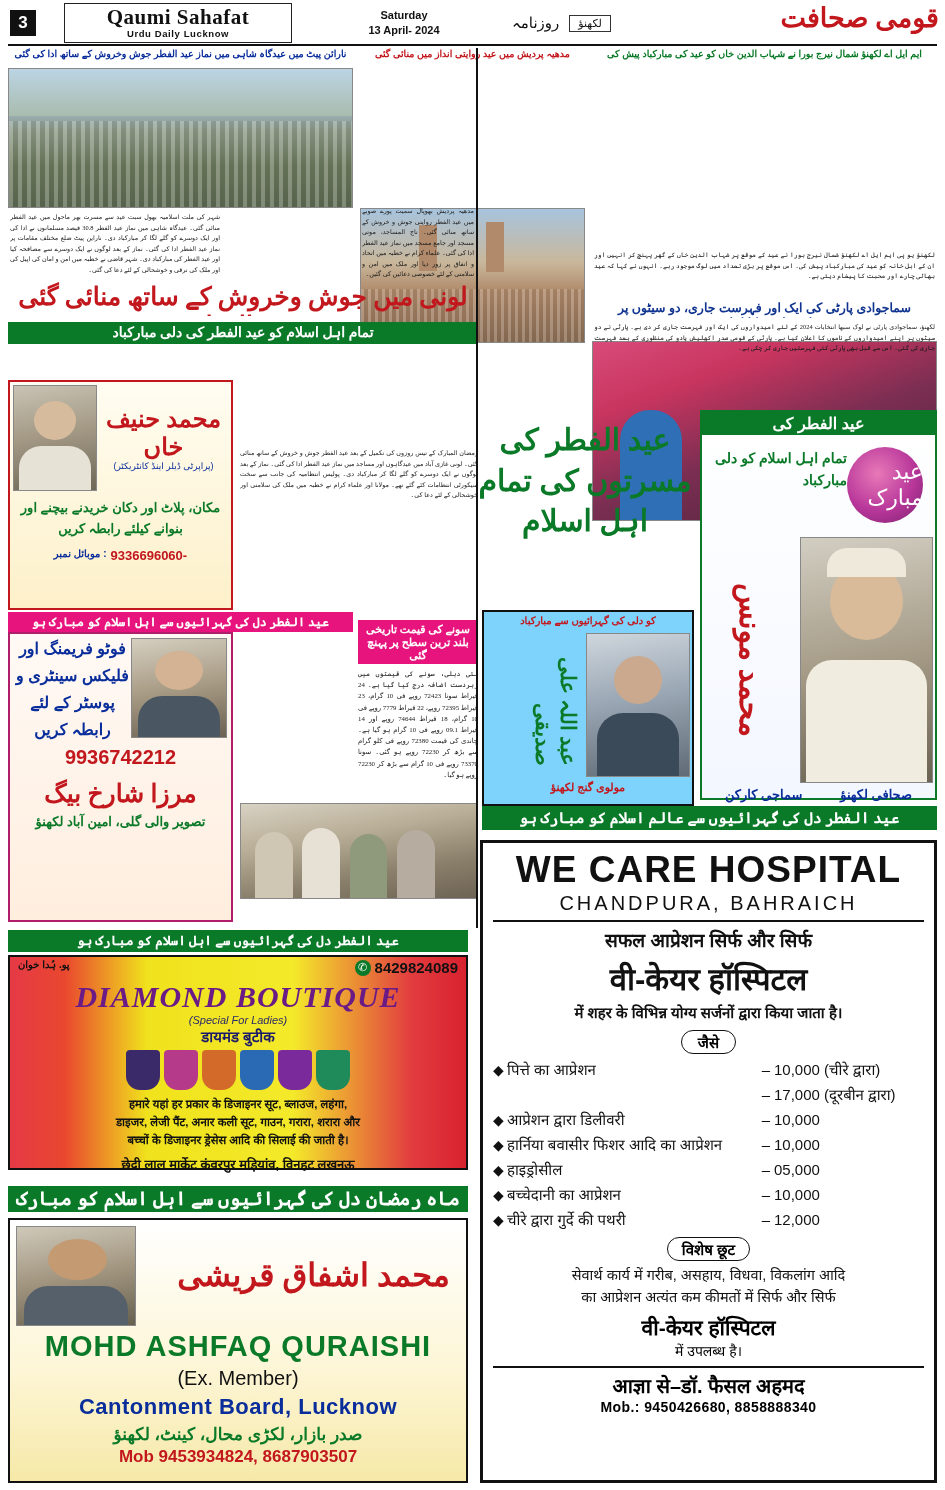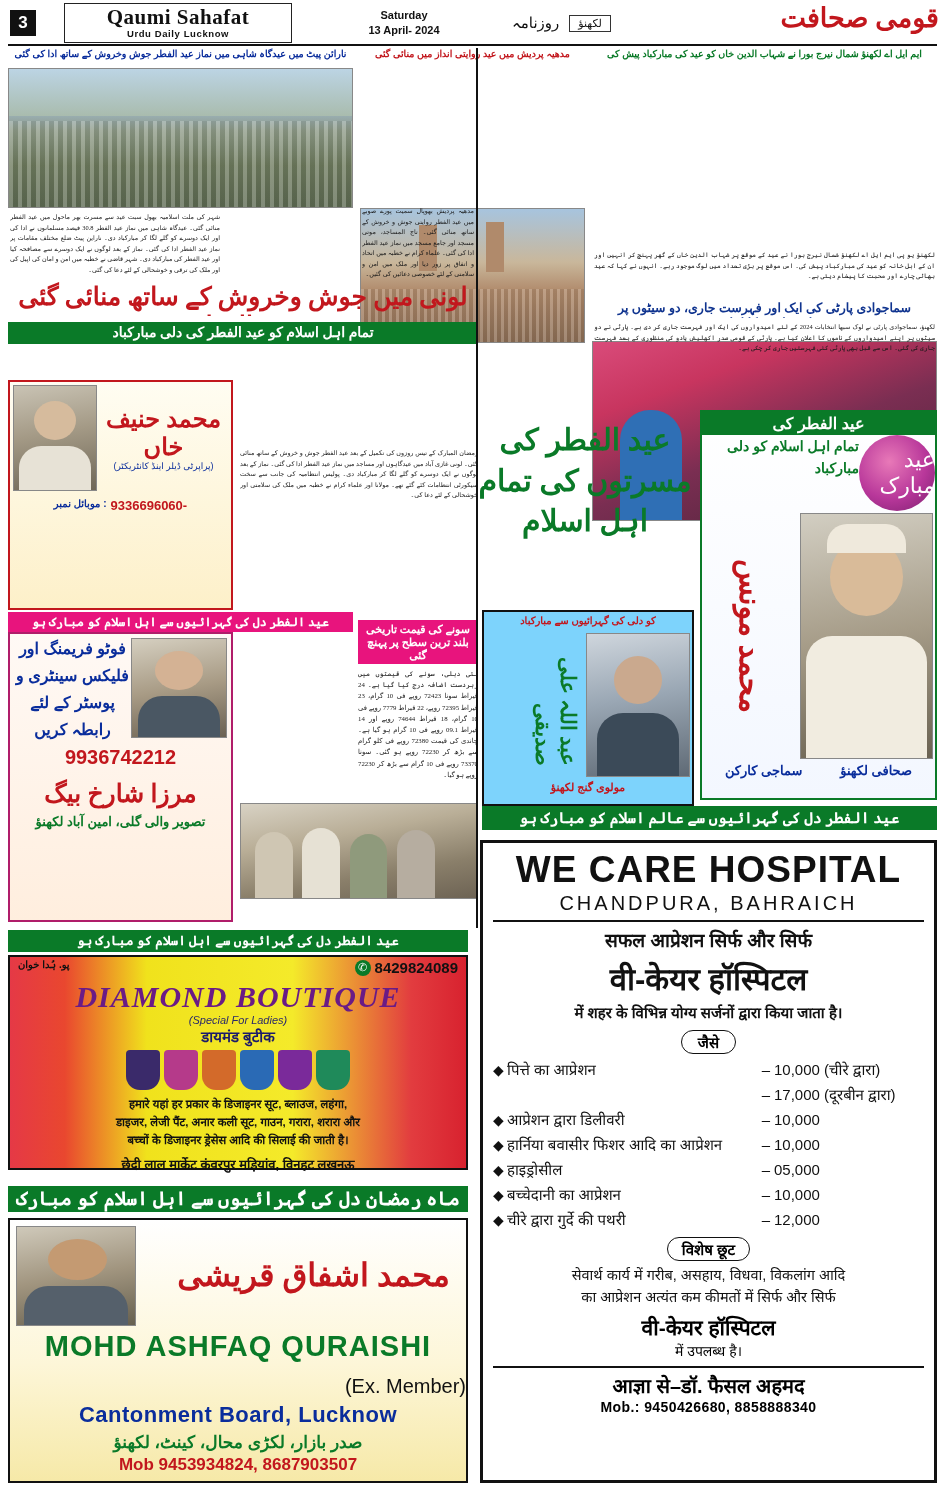--- a/index.html
+++ b/index.html
@@ -287,20 +287,21 @@
     <div style="display:flex; height:112px;">
       <div class="photo ph-man1" style="width:84px; height:106px; margin:3px;">
         <div style="position:absolute;left:24%;top:14%;width:52%;height:38%;background:#d6bb9d;border-radius:50%;"></div>
         <div style="position:absolute;left:6%;bottom:0;width:88%;height:42%;background:#e7e2d6;border-radius:22px 22px 0 0;"></div>
       </div>
       <div style="flex:1; display:flex; flex-direction:column; justify-content:center; padding-right:4px;">
         <div class="hanif-name">محمد حنیف خاں</div>
         <div class="hanif-sub">(پراپرٹی ڈیلر اینڈ کانٹریکٹر)</div>
       </div>
     </div>
+    <div class="hanif-body" style="padding:4px 8px;">مکان، پلاٹ اور دکان خریدنے بیچنے اور بنوانے کیلئے رابطہ کریں</div>
     <div style="display:flex; justify-content:center; gap:4px; margin-top:4px;">
       <div class="hanif-mob" style="font-size:10px; color:#0a2d9c;">موبائل نمبر :</div>
       <div class="hanif-mob">9336696060-</div>
     </div>
   </div>
 
   <div class="blk strip-pink" style="left:8px; top:612px; width:345px; height:20px; font-size:12px; line-height:20px;">عید الفطر دل کی گہرائیوں سے اہل اسلام کو مبارک ہو</div>
   <div class="sharukh">
     <div style="display:flex; height:110px; padding:4px;">
       <div style="flex:1; display:flex; align-items:center;">
@@ -311,21 +312,21 @@
         <div style="position:absolute;left:6%;bottom:0;width:88%;height:42%;background:#4a5763;border-radius:24px 24px 0 0;"></div>
       </div>
     </div>
     <div class="sh-phone" style="margin-top:2px;">9936742212</div>
     <div class="sh-name" style="margin-top:10px;">مرزا شارخ بیگ</div>
     <div class="sh-addr" style="margin-top:6px;">تصویر والی گلی، امین آباد لکھنؤ</div>
   </div>
 
   <div class="munis">
     <div class="munis-top">عید الفطر کی</div>
-    <div style="display:flex; padding:0;">
+    <div style="display:flex; padding:12px;">
       <div style="flex:1;">
         <div style="font-size:14px; color:#0a7a28; direction:rtl; text-align:right; font-weight:bold; line-height:1.6;">تمام اہل اسلام کو دلی مبارکباد</div>
       </div>
       <div class="logo-circle">
         <span>عید مبارک</span>
       </div>
     </div>
     <div style="display:flex; height:250px;">
       <div style="width:96px; display:flex; flex-direction:column; justify-content:center; align-items:center;">
         <div class="munis-name" style="writing-mode:vertical-rl;">محمد مونس</div>
@@ -376,21 +377,21 @@
     <div style="display:flex; height:110px; padding:6px;">
       <div class="photo ph-man5" style="width:120px; height:100px;">
         <div style="position:absolute;left:26%;top:12%;width:50%;height:42%;background:#c49a72;border-radius:50%;"></div>
         <div style="position:absolute;left:6%;bottom:0;width:88%;height:40%;background:#55606b;border-radius:24px 24px 0 0;"></div>
       </div>
       <div style="flex:1; display:flex; align-items:center; justify-content:flex-end; padding-right:10px;">
         <div class="ash-urdu">محمد اشفاق قریشی</div>
       </div>
     </div>
     <div class="ash-name">MOHD ASHFAQ QURAISHI</div>
-    <div class="ash-ex" style="margin-top:12px;text-align:right;">(Ex. Member)</div>
+    <div class="ash-ex" style="margin-top:4px;">(Ex. Member)</div>
     <div class="ash-board" style="margin-top:4px;">Cantonment Board, Lucknow</div>
     <div class="ash-addr" style="margin-top:4px;">صدر بازار، لکڑی محال، کینٹ، لکھنؤ</div>
     <div class="ash-mob" style="margin-top:2px;">Mob 9453934824, 8687903507</div>
   </div>
 
   <div class="wecare">
     <div class="wc-title">WE CARE HOSPITAL</div>
     <div class="wc-sub">CHANDPURA, BAHRAICH</div>
     <div class="wc-hr"></div>
     <div class="wc-line">सफल आप्रेशन सिर्फ और सिर्फ</div>

